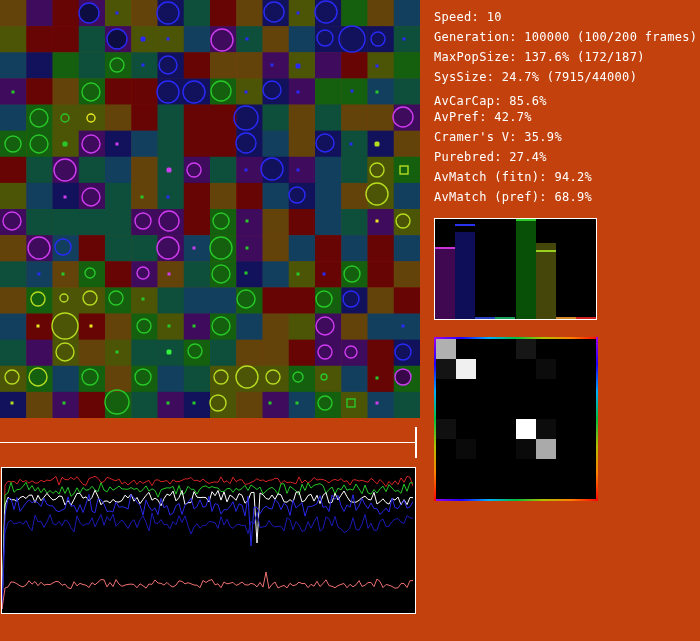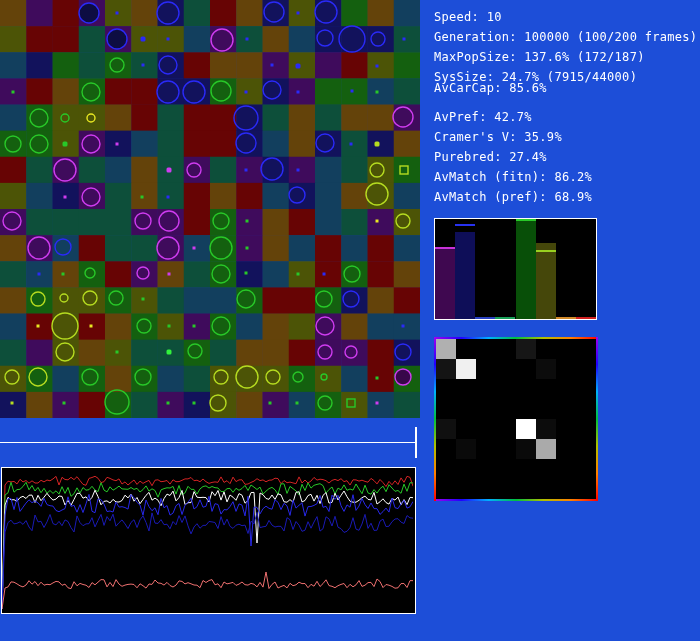--- a/index.html
+++ b/index.html
@@ -1,16 +1,16 @@
 <!DOCTYPE html>
 <html><head>
 <meta charset="utf-8">
 <style>
   html,body{margin:0;padding:0;background:#000;}
-  #root{position:relative;width:700px;height:641px;background:#1d4ed8;overflow:hidden;
+  #root{position:relative;width:700px;height:641px;background:#c2410c;overflow:hidden;
         font-family:"DejaVu Sans Mono","Liberation Mono",monospace;}
   #world-svg{position:absolute;left:0;top:0;}
   .stat-line{position:absolute;left:434px;color:#fff;font-size:12px;line-height:20px;
              white-space:pre;letter-spacing:0.3px;}
   #bar-box{position:absolute;left:434px;top:218px;width:161px;height:100px;
            border:1px solid #fff;background:#000;}
   .bar-fill{position:absolute;bottom:0;}
   .bar-cap{position:absolute;height:2px;}
   #mf-label{position:absolute;left:83px;top:77px;color:#28c828;font-size:11px;
             white-space:pre;}
@@ -414,25 +414,25 @@
       <rect x="166.5" y="349.5" width="5" height="5" rx="1.5" fill="#32f23c"></rect>
       <rect x="400" y="166" width="8" height="8" fill="none" stroke="#b6dc20" stroke-width="1.4"></rect>
       <rect x="347" y="399" width="8" height="8" fill="none" stroke="#28c828" stroke-width="1.4"></rect>
     </svg>
 
   <div id="stats">
     <div class="stat-line" style="top:7px">Speed: 10</div>
     <div class="stat-line" style="top:27px">Generation: 100000 (100/200 frames)</div>
     <div class="stat-line" style="top:47px">MaxPopSize: 137.6% (172/187)</div>
     <div class="stat-line" style="top:67px">SysSize: 24.7% (7915/44000)</div>
-    <div class="stat-line" style="top:78px">AvCarCap: 85.6%</div>
+    <div class="stat-line" style="top:91px">AvCarCap: 85.6%</div>
     <div class="stat-line" style="top:107px">AvPref: 42.7%</div>
     <div class="stat-line" style="top:127px">Cramer's V: 35.9%</div>
     <div class="stat-line" style="top:147px">Purebred: 27.4%</div>
-    <div class="stat-line" style="top:167px">AvMatch (fitn): 86.2%</div>
+    <div class="stat-line" style="top:167px">AvMatch (fitn): 94.2%</div>
     <div class="stat-line" style="top:187px">AvMatch (pref): 68.9%</div>
   </div>
 
   <div id="bar-box">
     <span id="mf-label" style="color: rgb(40, 200, 40);">m f</span>
   <div class="bar-fill" style="left: 0px; width: 20.1px; height: 72px; background: rgb(63, 8, 80);"></div>
       <div class="bar-cap" style="left: 0px; width: 20.1px; bottom: 70px; background: rgb(200, 50, 216);"></div>
       <div class="bar-fill" style="left: 20.1px; width: 20.1px; height: 87px; background: rgb(14, 14, 88);"></div>
       <div class="bar-cap" style="left: 20.1px; width: 20.1px; bottom: 93px; background: rgb(40, 50, 240);"></div>
       <div class="bar-cap" style="left: 40.3px; width: 20.1px; bottom: 0px; background: rgb(40, 64, 192);"></div>

